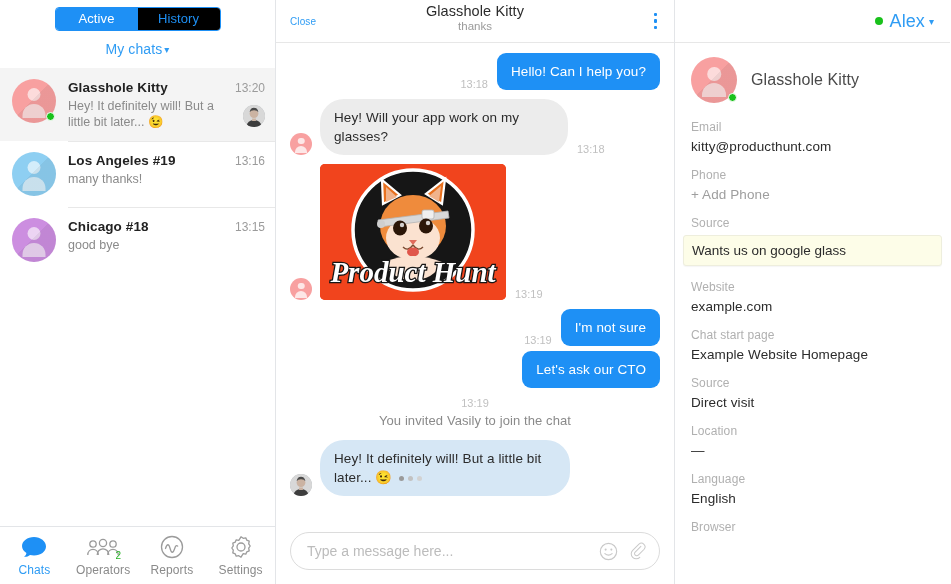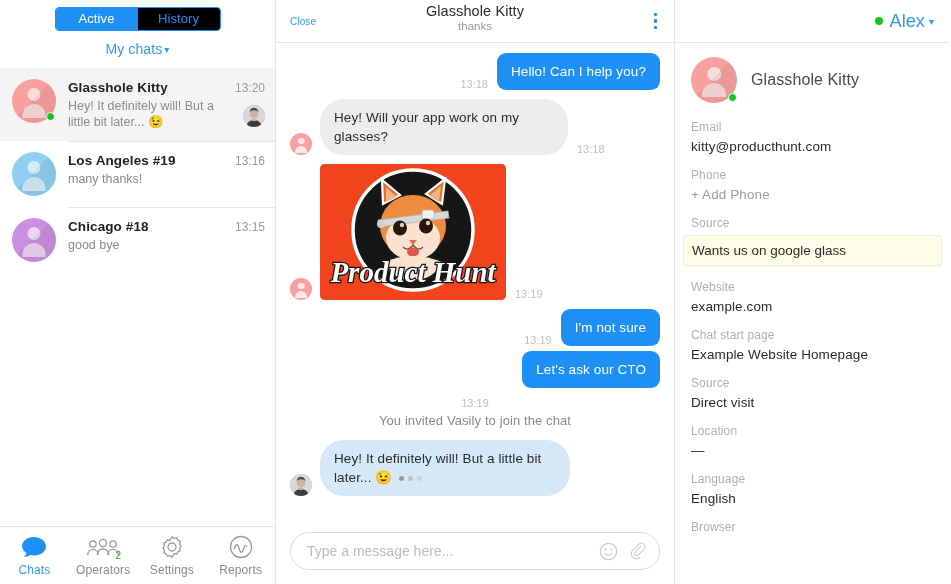--- a/index.html
+++ b/index.html
@@ -419,37 +419,37 @@
             </g>
           </svg>
           <span class="badge">2</span>
         </div>
         <div class="nav-label">Operators</div>
       </div>
 
       <div class="nav-item">
         <div class="nav-ico">
           <svg width="24" height="24" viewBox="0 0 24 24">
+            <circle cx="12" cy="12" r="10.5" fill="none" stroke="#9b9b9b" stroke-width="1.3"></circle>
+            <path d="M5.5 13.5c1.6-5 3.3-5 4.6 0 1.3 5 3 5 4.6 0 .9-2.8 1.9-3.6 3-2.4" fill="none" stroke="#9b9b9b" stroke-width="1.3" stroke-linecap="round"></path>
+          </svg>
+        </div>
+        <div class="nav-label">Reports</div>
+      </div>
+
+      <div class="nav-item">
+        <div class="nav-ico">
+          <svg width="24" height="24" viewBox="0 0 24 24">
             <g fill="none" stroke="#9b9b9b" stroke-width="1.3" stroke-linejoin="round">
               <path d="M12 1.8l2.2 1.5 2.6-.5 1 2.4 2.4 1-.5 2.6 1.5 2.2-1.5 2.2.5 2.6-2.4 1-1 2.4-2.6-.5L12 22.2l-2.2-1.5-2.6.5-1-2.4-2.4-1 .5-2.6L2.8 13l1.5-2.2-.5-2.6 2.4-1 1-2.4 2.6.5z"></path>
               <circle cx="12" cy="12" r="4"></circle>
             </g>
           </svg>
         </div>
         <div class="nav-label">Settings</div>
-      </div>
-
-      <div class="nav-item">
-        <div class="nav-ico">
-          <svg width="24" height="24" viewBox="0 0 24 24">
-            <circle cx="12" cy="12" r="10.5" fill="none" stroke="#9b9b9b" stroke-width="1.3"></circle>
-            <path d="M5.5 13.5c1.6-5 3.3-5 4.6 0 1.3 5 3 5 4.6 0 .9-2.8 1.9-3.6 3-2.4" fill="none" stroke="#9b9b9b" stroke-width="1.3" stroke-linecap="round"></path>
-          </svg>
-        </div>
-        <div class="nav-label">Reports</div>
       </div>
     </div>
   </div>
 
   <div class="center-col">
 
     <div class="chat-header">
       <div class="close-btn">Close</div>
       <div class="hdr-center">
         <div class="hdr-title">Glasshole Kitty</div>

